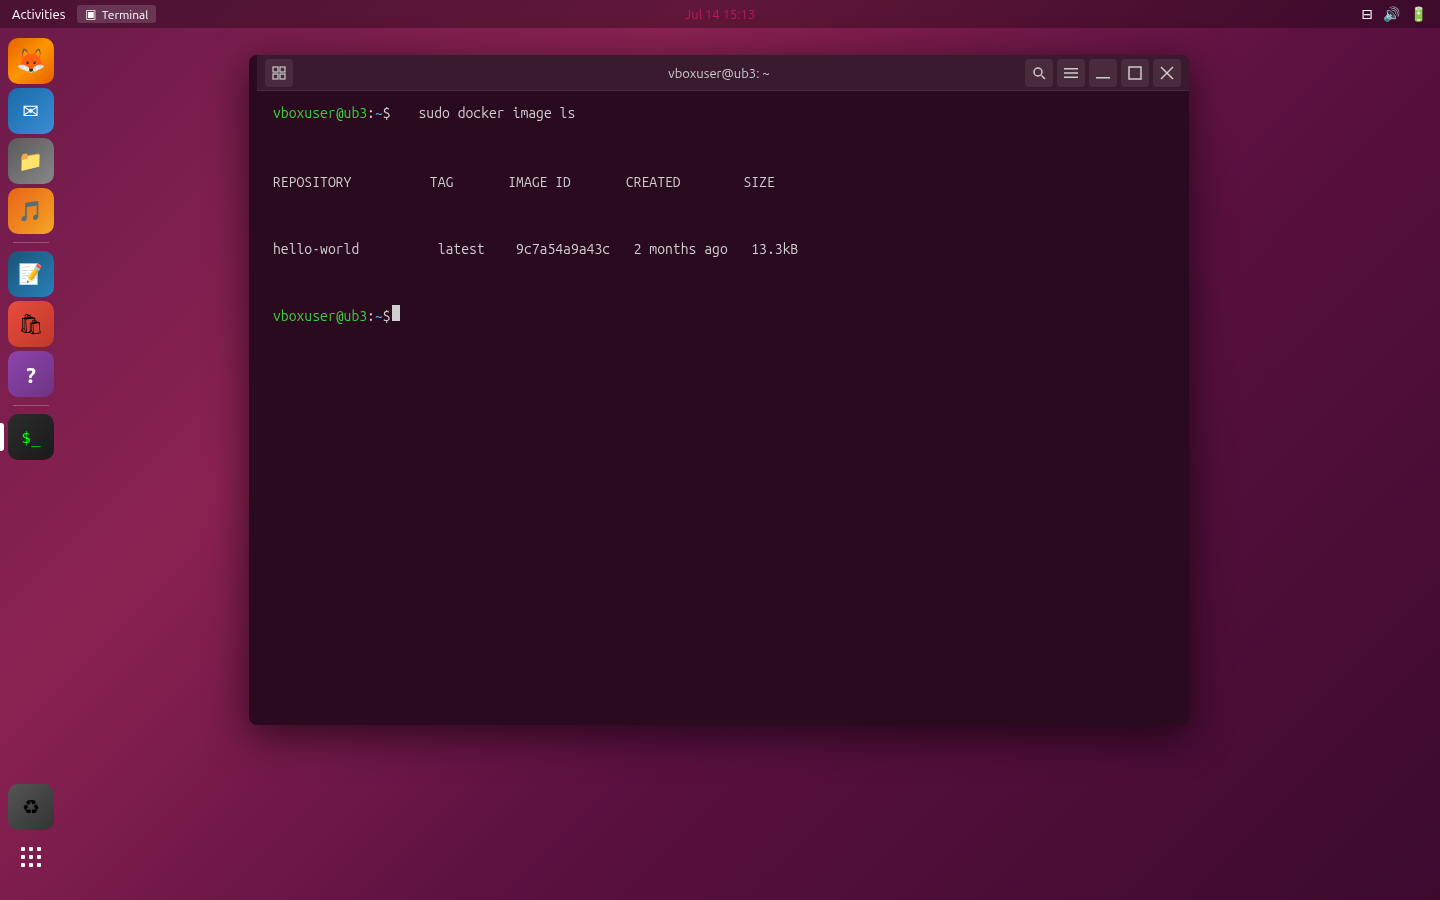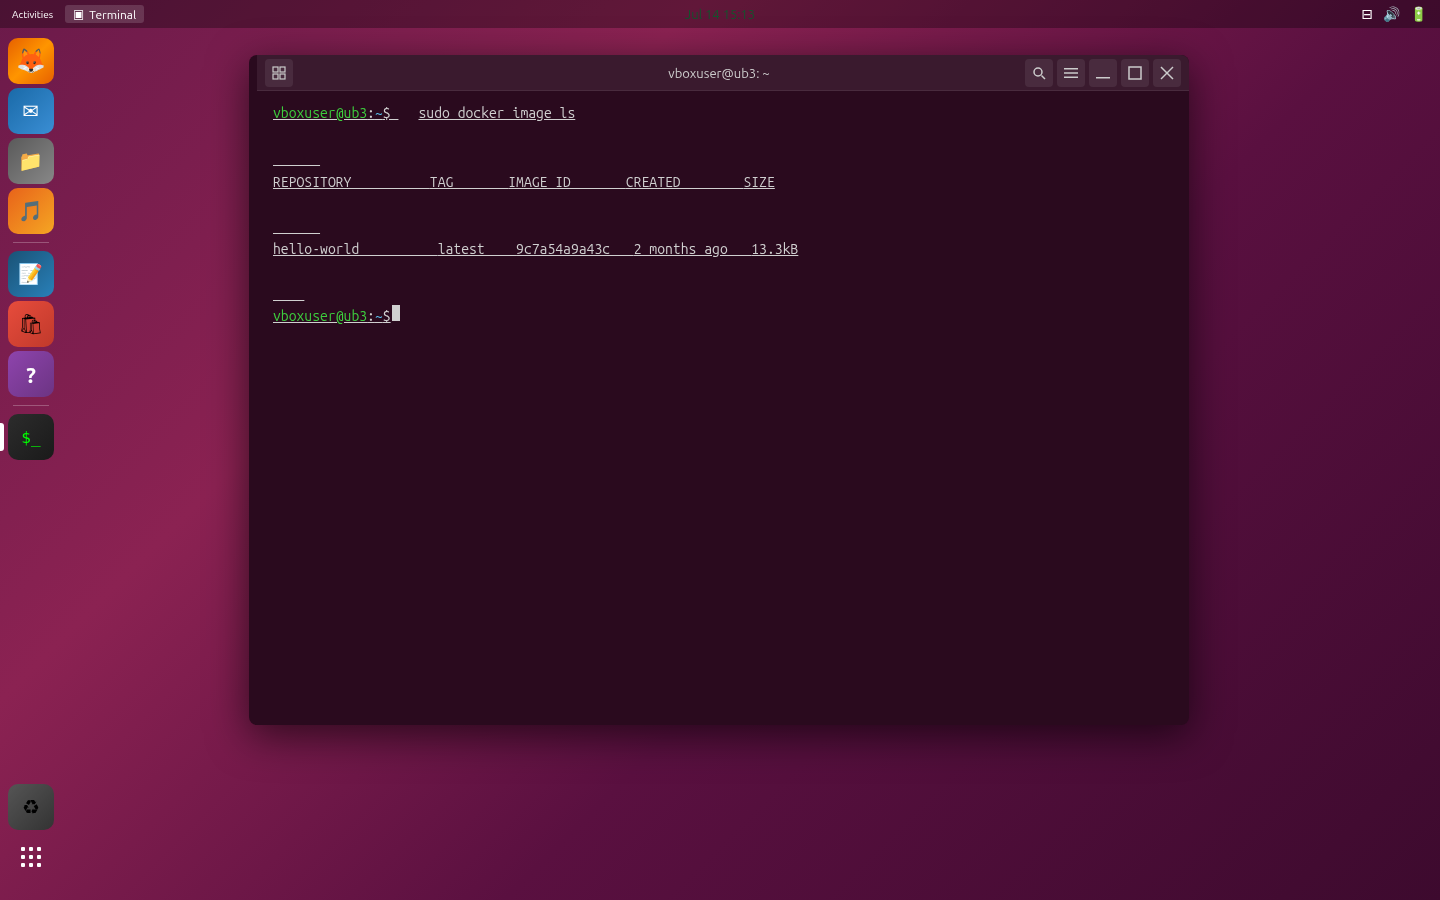--- a/index.html
+++ b/index.html
@@ -33,32 +33,32 @@
       display: flex;
       align-items: center;
       gap: 12px;
     }
 
     .top-bar-center {
       position: absolute;
       left: 50%;
       transform: translateX(-50%);
       font-size: 13px;
-      color: #14532d;
+      color: #be185d;
     }
 
     .top-bar-right {
       display: flex;
       align-items: center;
       gap: 10px;
     }
 
     .activities-btn {
       cursor: pointer;
-      font-size: 10px;
+      font-size: 13px;
       color: #fff;
     }
 
     .terminal-indicator {
       display: flex;
       align-items: center;
       gap: 5px;
       background: rgba(255,255,255,0.15);
       padding: 2px 8px;
       border-radius: 3px;
@@ -213,21 +213,20 @@
 
     
     .terminal-content {
       flex: 1;
       padding: 12px 16px;
       font-family: 'Ubuntu Mono', 'DejaVu Sans Mono', 'Courier New', monospace;
       font-size: 14px;
       line-height: 1.5;
       color: #d0d0d0;
       overflow-y: auto;
-      text-decoration: underline;
     }
 
     .prompt-line {
       display: flex;
       align-items: baseline;
       gap: 0;
       white-space: pre;
     }
 
     .prompt-user {

